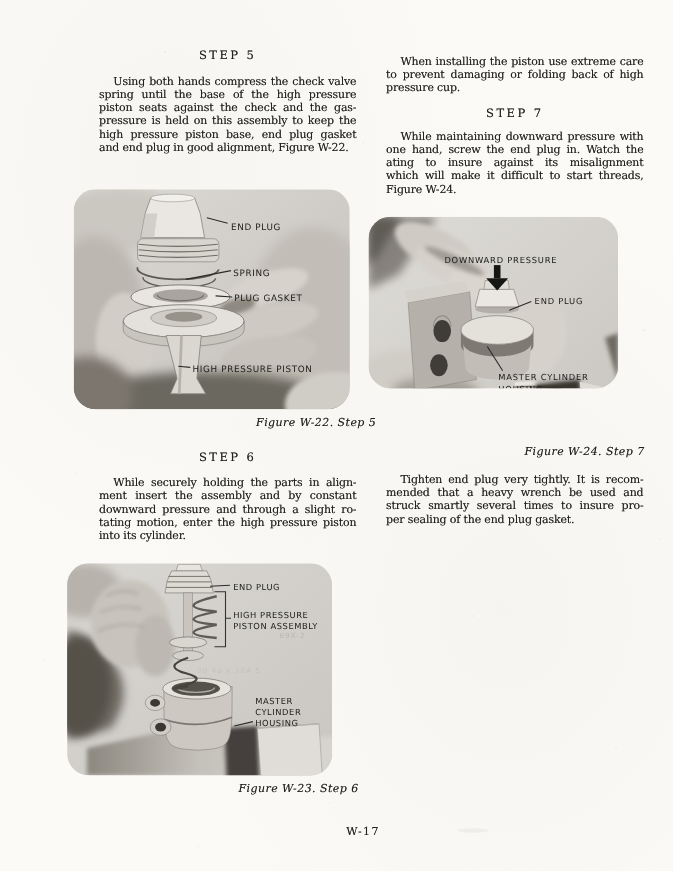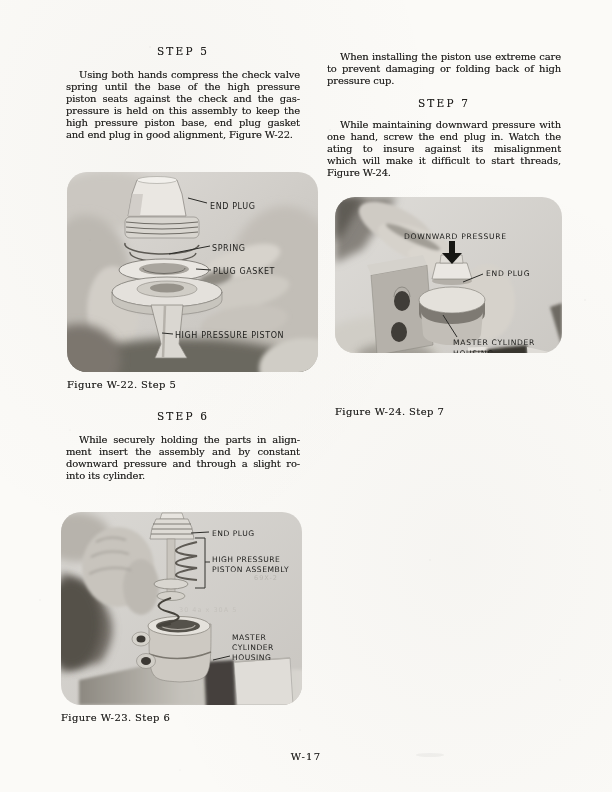--- a/index.html
+++ b/index.html
@@ -11,23 +11,23 @@
       radial-gradient(ellipse at 75% 70%, rgba(120,115,105,0.04), transparent 50%),
       #fbfaf7;
     font-family:"DejaVu Serif", serif; color:#232220;
   }
   .abs{position:absolute;}
   .para{font-size:10px;line-height:12px;letter-spacing:-0.15px;}
   .jline{text-align:justify;text-align-last:justify;}
   .jline.lastline{text-align-last:left;}
   .jline.firstline{text-indent:13px;}
   .step-heading{font-size:10.5px;letter-spacing:2.2px;text-align:center;}
-  .figcaption{font-size:10px;letter-spacing:.4px;text-align:left;}
+  .figcaption{font-size:10px;letter-spacing:.4px;text-align:right;font-style:italic;}
   .pagenum{font-size:10px;letter-spacing:1.2px;text-align:center;}
-  .para,.step-heading,.figcaption,.pagenum{text-shadow:0 0 .35px rgba(35,34,32,.55);}
+  .para,.step-heading,.figcaption,.pagenum{text-shadow:0 0 .35px rgba(35,34,32,.55);margin-left:24px;}
   .photo{position:absolute;overflow:hidden;border-radius:20px;}
   svg{display:block;}
 </style>
 </head>
 <body>
 
 <div class="page">
 
   <div class="abs step-heading" style="left:66px;top:45px;width:234px;">STEP 5</div>
 
@@ -104,20 +104,21 @@
     </svg>
   </div>
   <div class="abs figcaption" style="left:67px;top:379px;width:251px;">Figure W-22. Step 5</div>
 
   <div class="abs step-heading" style="left:66px;top:410px;width:234px;">STEP 6</div>
 
   <div class="abs para" style="left:66px;top:434px;width:234px;">
     <div class="jline firstline">While securely holding the parts in align-</div>
     <div class="jline">ment insert the assembly and by constant</div>
     <div class="jline">downward pressure and through a slight ro-</div>
+    <div class="jline">tating motion, enter the high pressure piston</div>
     <div class="jline lastline">into its cylinder.</div>
   </div>
 
   <div class="photo" style="left:61px;top:512px;width:241px;height:193px;">
     <svg viewBox="0 0 241 193" width="241" height="193">
       <defs>
         <linearGradient id="g23" x1="0" y1="0" x2="1" y2="1">
           <stop offset="0" stop-color="#dad8d4"></stop>
             <stop offset="1" stop-color="#c9c6c1"></stop>
         </linearGradient>
@@ -267,20 +268,26 @@
         <line x1="148" y1="77" x2="128" y2="85" stroke="#2b2b28" stroke-width="1"></line>
         <text x="151" y="79">END PLUG</text>
         <line x1="122" y1="140" x2="108" y2="118" stroke="#2b2b28" stroke-width="1"></line>
         <text x="118" y="148">MASTER CYLINDER</text>
         <text x="118" y="159">HOUSING</text>
       </g>
     </svg>
   </div>
   <div class="abs figcaption" style="left:335px;top:406px;width:227px;">Figure W-24. Step 7</div>
 
+  <div class="abs para" style="left:327px;top:431px;width:234px;">
+    <div class="jline firstline">Tighten end plug very tightly. It is recom-</div>
+    <div class="jline">mended that a heavy wrench be used and</div>
+    <div class="jline">struck smartly several times to insure pro-</div>
+    <div class="jline lastline">per sealing of the end plug gasket.</div>
+  </div>
 
   <div class="abs pagenum" style="left:0;top:751px;width:612px;">W-17</div>
 
   <svg class="abs" style="left:0;top:0;pointer-events:none;" width="612" height="792" viewBox="0 0 612 792">
     <g fill="#8a8a85" opacity=".13">
       <circle cx="150" cy="47" r=".8"></circle>
         <circle cx="90" cy="240" r=".6"></circle>
         <circle cx="330" cy="130" r=".7"></circle>
       <circle cx="585" cy="300" r=".8"></circle>
         <circle cx="40" cy="600" r=".7"></circle>

